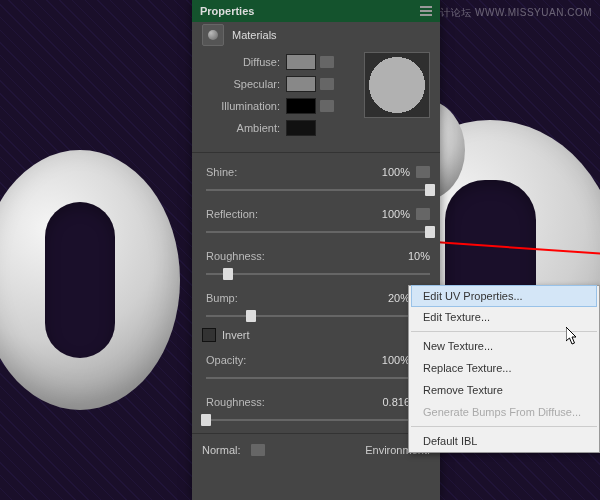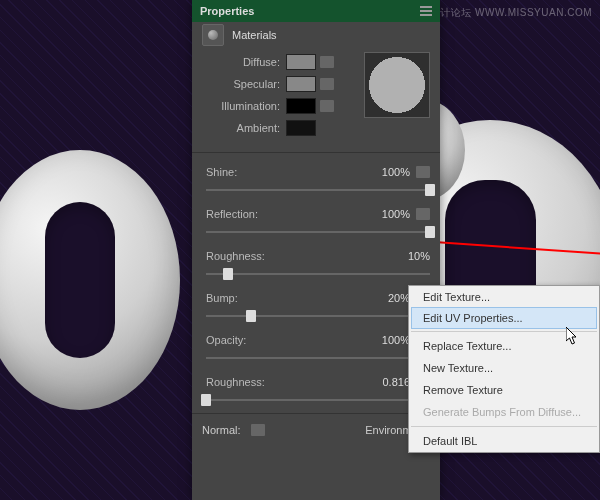--- a/index.html
+++ b/index.html
@@ -139,20 +139,24 @@
         <span class="label">Bump:</span>
         <div class="right">
           <span class="val">20%</span>
           <div class="folder"></div>
         </div>
       </div>
     <div class="track">
         <div class="thumb" style="left:20%"></div>
       </div>
   </div>
+  <div class="invert-row">
+    <div class="checkbox"></div>
+    <span>Invert</span>
+  </div>
   <div class="slider-row">
     <div class="slider-head">
         <span class="label">Opacity:</span>
         <div class="right">
           <span class="val">100%</span>
           <div class="folder"></div>
         </div>
       </div>
     <div class="track">
         <div class="thumb" style="left:100%"></div>
@@ -176,25 +180,25 @@
         <span>Normal:</span>
         <div class="folder"></div>
       </div>
     <div class="grp">
         <span>Environment:</span>
       </div>
   </div>
 </div>
 
 <div class="context">
+  <div class="item highlight">Edit UV Properties...</div>
   <div class="item">Edit Texture...</div>
-  <div class="item highlight">Edit UV Properties...</div>
   <div class="sep"></div>
+  <div class="item">New Texture...</div>
   <div class="item">Replace Texture...</div>
-  <div class="item">New Texture...</div>
   <div class="item">Remove Texture</div>
   <div class="item disabled">Generate Bumps From Diffuse...</div>
   <div class="sep"></div>
   <div class="item">Default IBL</div>
 </div>
 
 <div class="cursor">
 <svg viewBox="0 0 14 18">
       <path d="M0 0 L0 14 L3.5 11 L6 17 L8.5 16 L6 10 L10 10 Z" fill="#fff" stroke="#000" stroke-width="1"></path>
     </svg>

